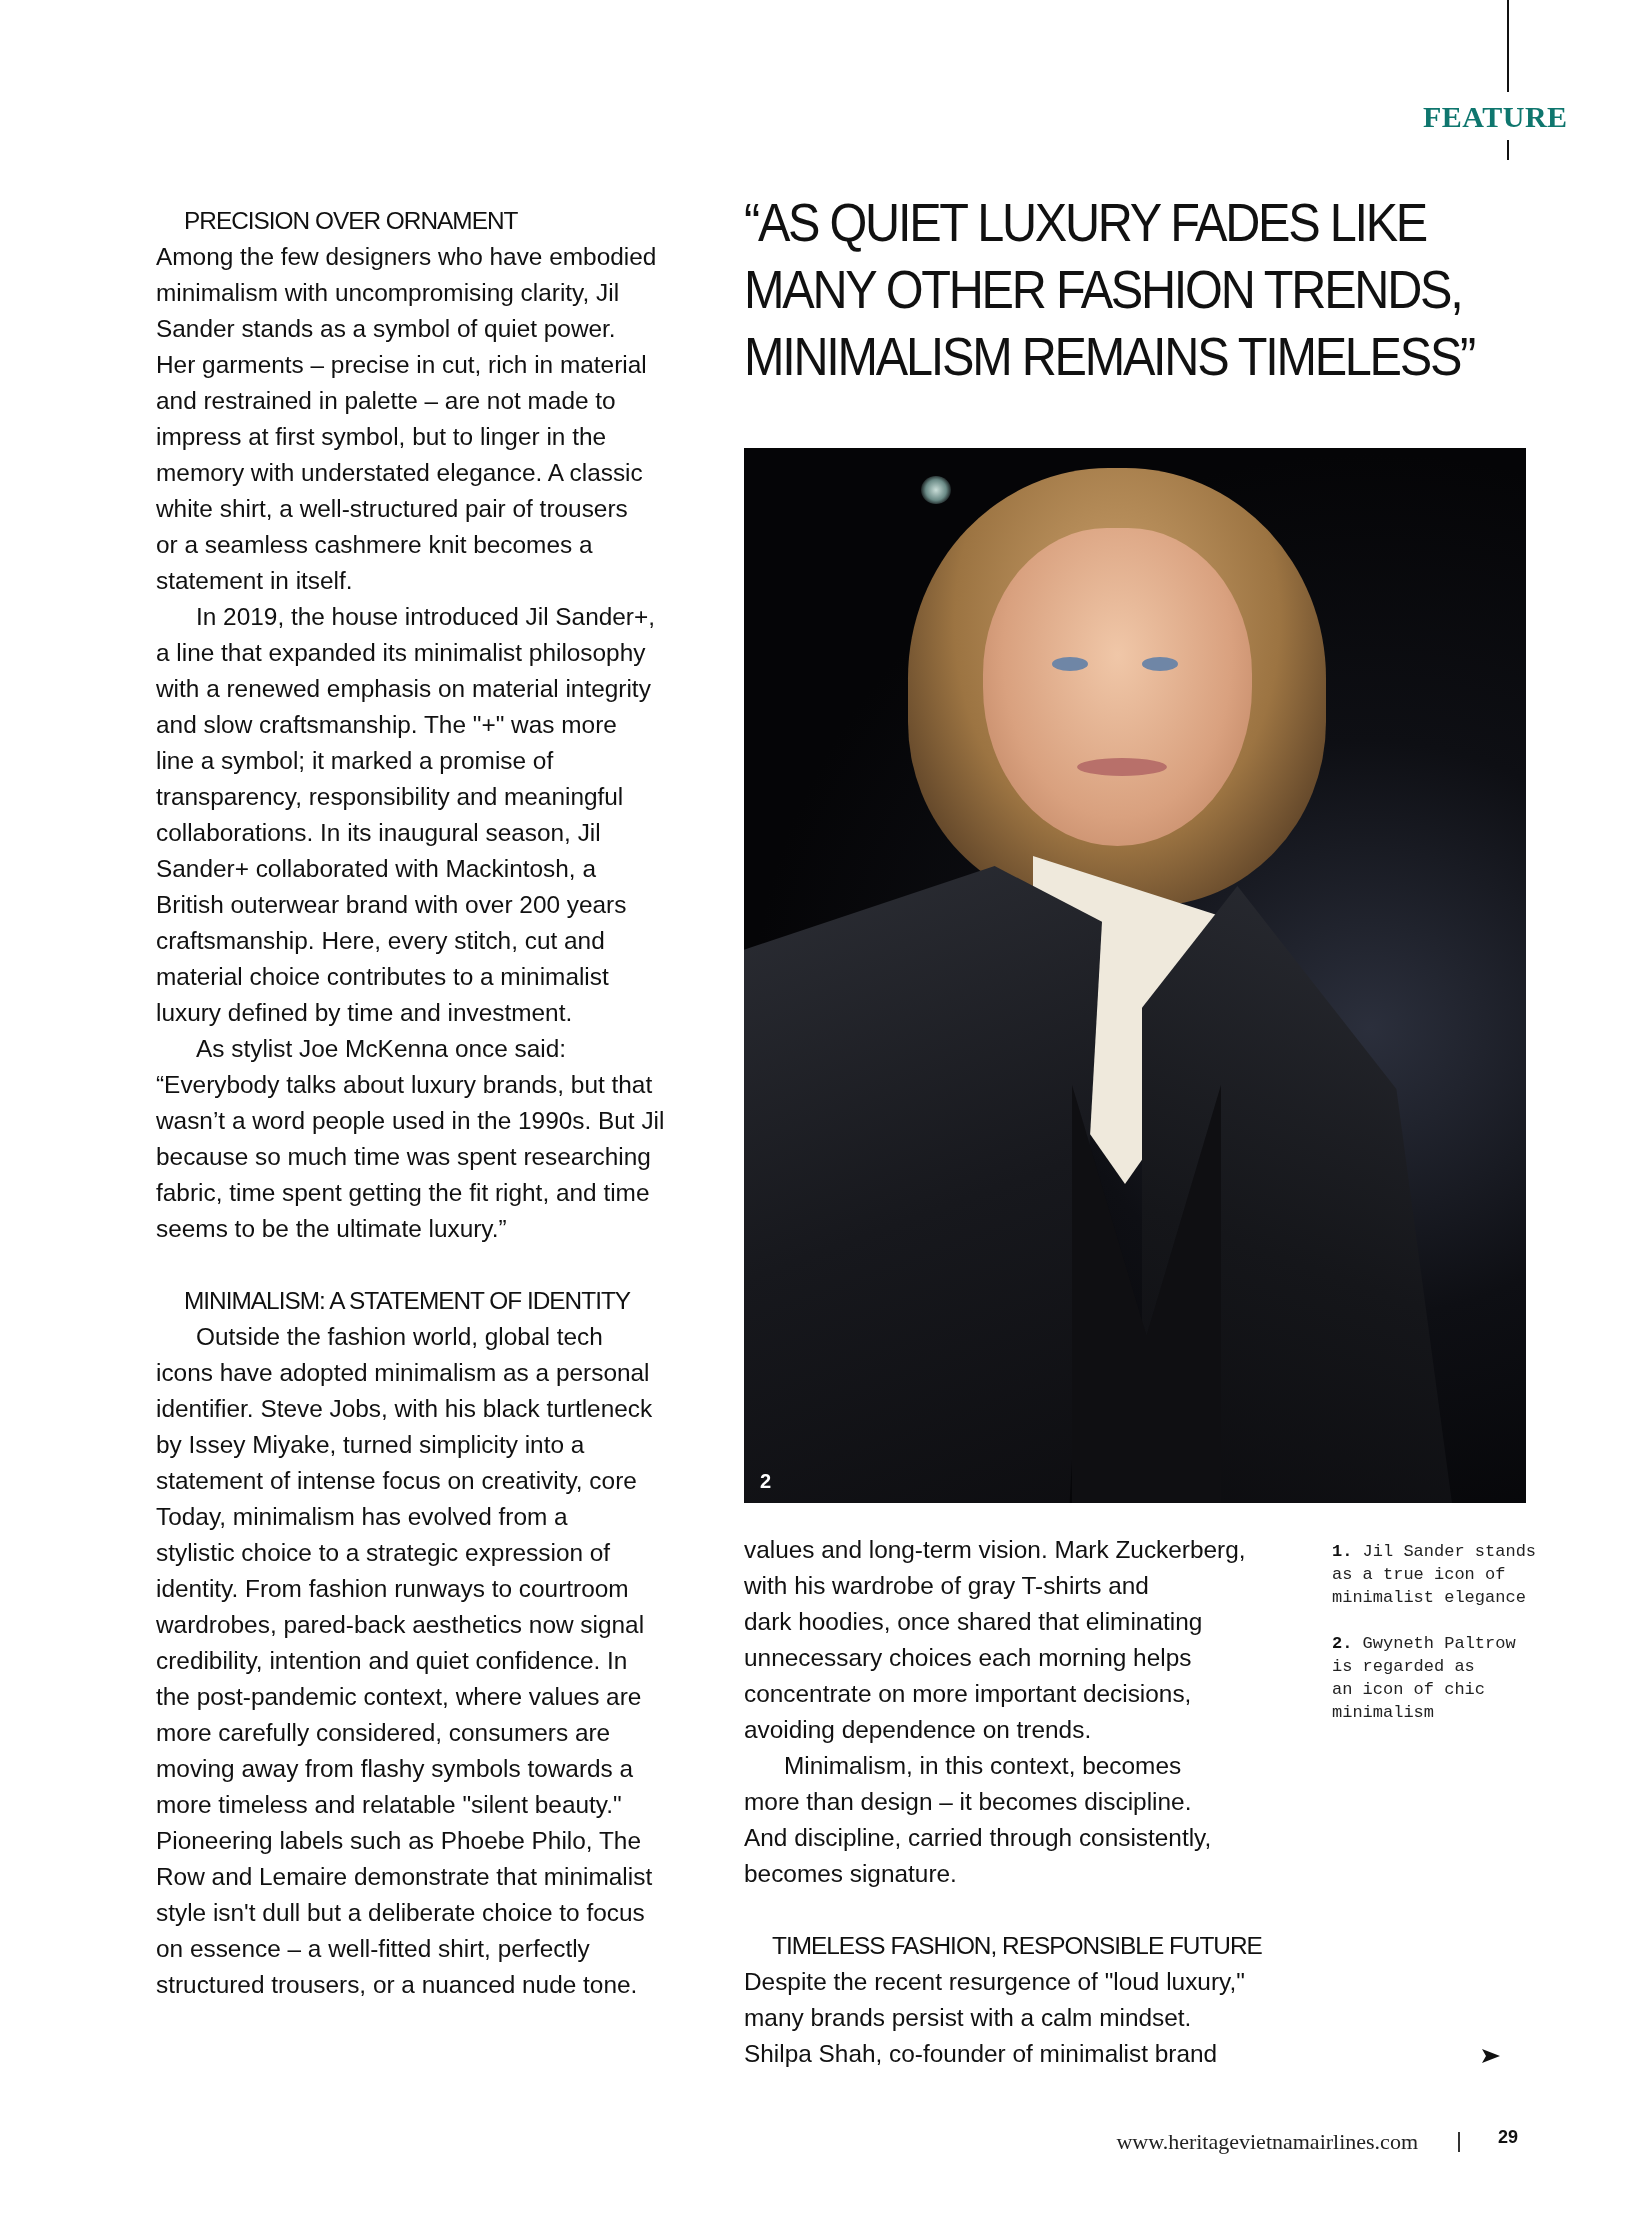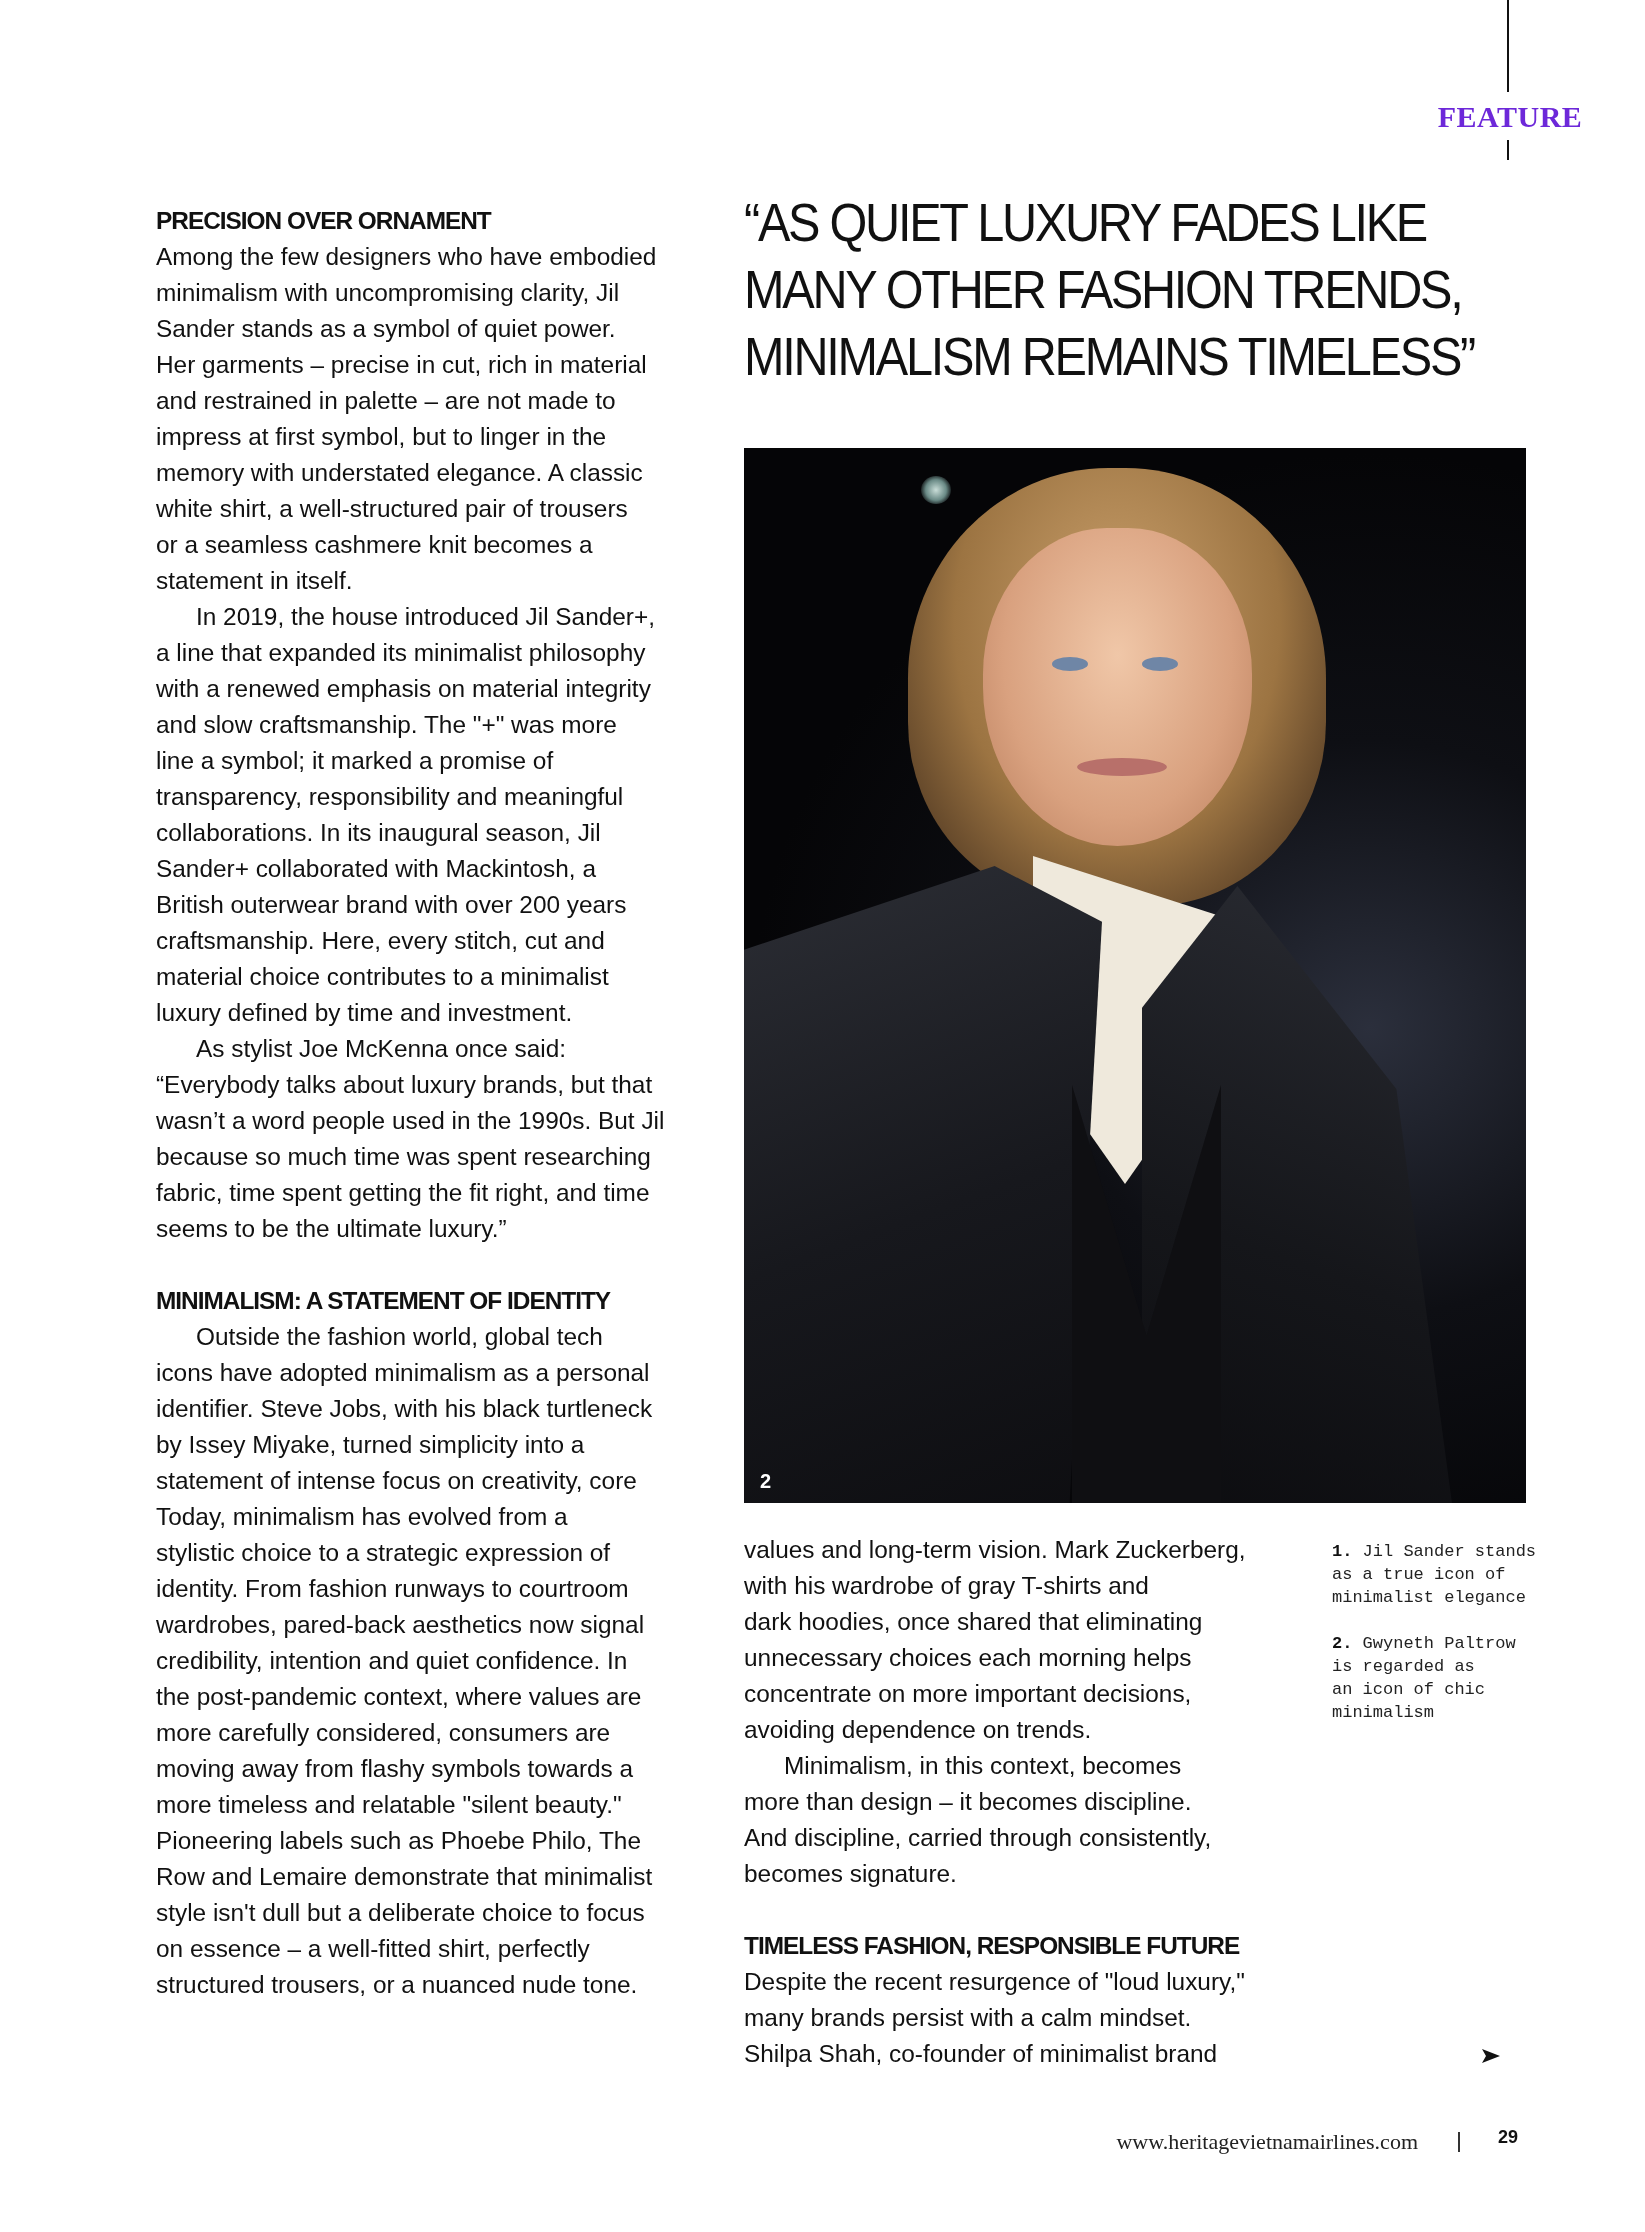--- a/index.html
+++ b/index.html
@@ -1,30 +1,30 @@
 <!DOCTYPE html>
 <html><head>
 <meta charset="utf-8">
 <style>
   html, body { margin: 0; padding: 0; background: #ffffff; }
   body { width: 1646px; height: 2233px; position: relative; overflow: hidden; color: #111; }
 
   
   .vline-top { position: absolute; left: 1507px; top: 0; width: 2px; height: 92px; background: #111; }
-  .section-label { position: absolute; left: 1423px; top: 100px; width: 174px; text-align: center;
-    font-family: "Liberation Serif", "DejaVu Serif", serif; font-weight: bold; font-size: 30px; letter-spacing: 0.5px; color: #6d28d9; }
+  .section-label { position: absolute; left: 1423px; top: 100px; width: 174px; text-align: left;
+    font-family: "Liberation Serif", "DejaVu Serif", serif; font-weight: bold; font-size: 30px; letter-spacing: 0.5px; color: #0f766e; }
   .vline-small { position: absolute; left: 1507px; top: 140px; width: 2px; height: 20px; background: #111; }
 
   
   .col { position: absolute; font-family: "Liberation Sans", "DejaVu Sans", sans-serif; font-size: 24.4px; line-height: 36px; color: #111; }
   .col-left { left: 156px; top: 203px; width: 557px; }
   .col-mid { left: 744px; top: 1532px; width: 557px; }
   .line { white-space: nowrap; display: block; }
   .indent { padding-left: 40px; }
-  .heading { font-weight: bold; letter-spacing: -1px; font-size: 24.4px; white-space: nowrap; display: block; }
+  .heading { font-weight: normal; letter-spacing: -1px; font-size: 24.4px; white-space: nowrap; display: block; margin-left: 28px; }
   .gap { height: 36px; }
 
   
   .pullquote { position: absolute; left: 744px; top: 189px; width: 796px;
     font-family: "Liberation Sans", "DejaVu Sans", sans-serif; font-weight: normal;
     font-size: 54px; line-height: 67px; letter-spacing: -2.5px; color: #111; transform: scaleX(0.9); transform-origin: left top; }
   .pullquote span { display: block; white-space: nowrap; }
 
   
   .photo { position: absolute; left: 744px; top: 448px; width: 782px; height: 1055px; overflow: hidden;

